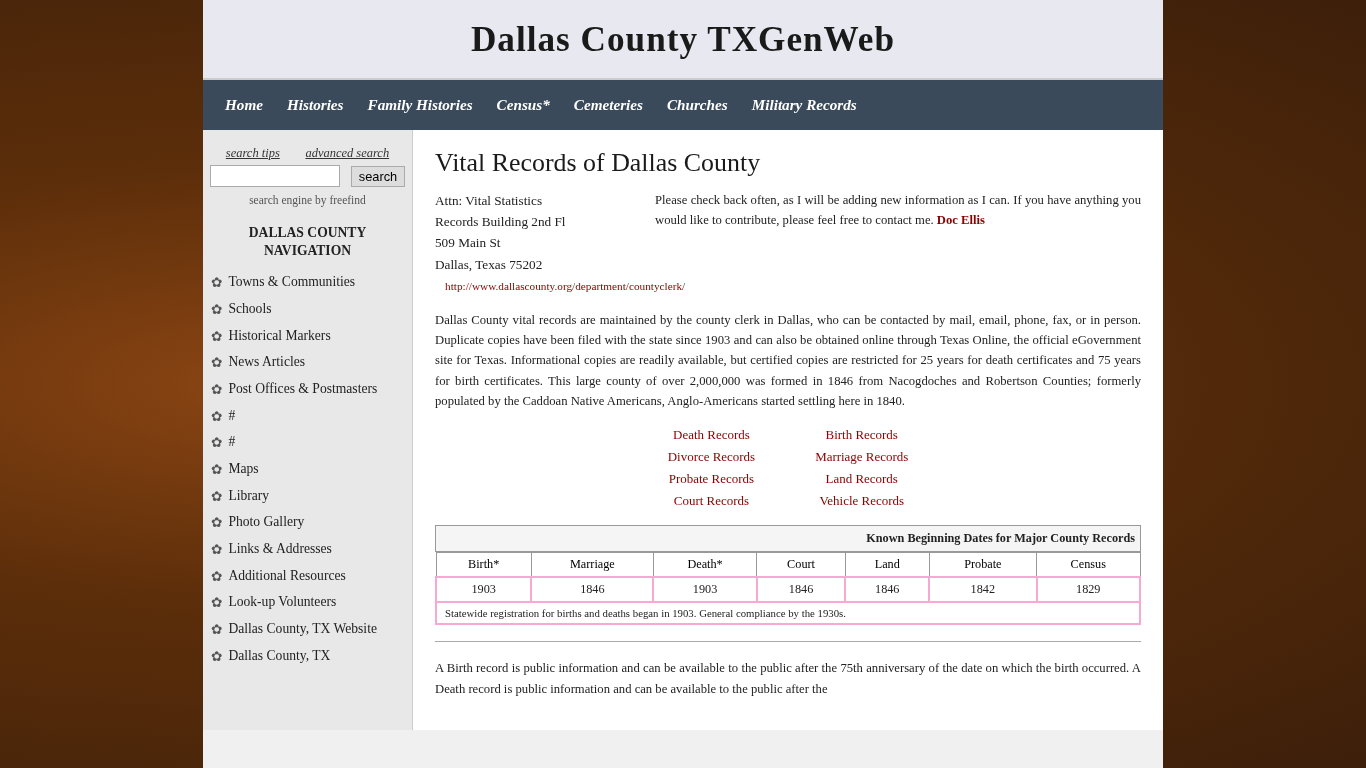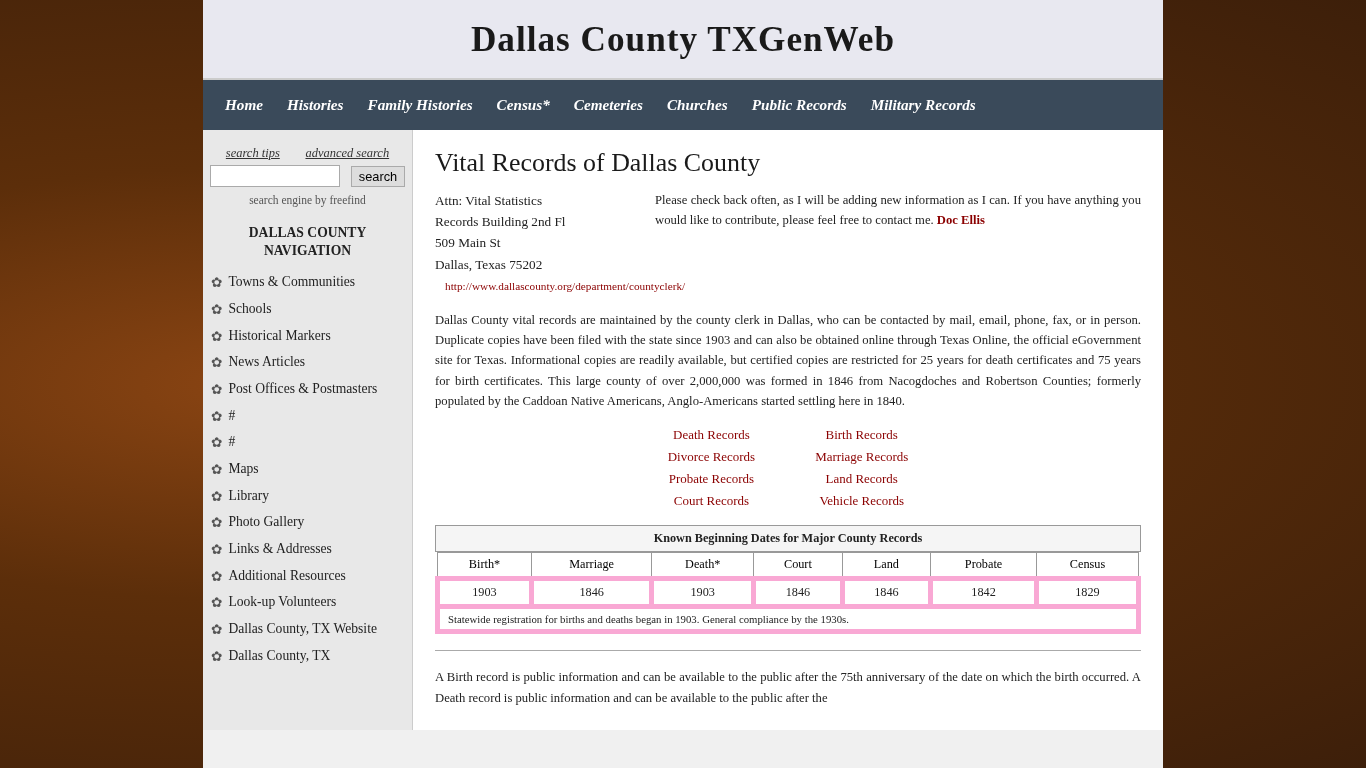--- a/index.html
+++ b/index.html
@@ -205,30 +205,31 @@
       width: 100%;
       border-collapse: collapse;
       font-size: 0.85em;
     }
     .records-table caption {
       background: #f5f5f5;
       border: 1px solid #999;
       padding: 5px;
       font-weight: bold;
       color: #222;
+      text-align: right;
     }
     .records-table th {
       border: 1px solid #999;
       padding: 4px 8px;
       background: #fff;
       font-weight: normal;
       text-align: center;
     }
     .records-table td {
-      border: 5px solid #f9a8d4;
+      border: 2px solid #f9a8d4;
       padding: 4px 8px;
       text-align: center;
       color: #222;
     }
     .records-table .footer-note td {
       font-size: 0.88em;
       text-align: left;
     }
     hr.divider {
       margin: 16px 0;
@@ -251,21 +252,20 @@
     <h1 class="site-title">Dallas County TXGenWeb</h1>
   </div>
 
   <nav class="main-nav">
     <a href="#">Home</a>
     <a href="#">Histories</a>
     <a href="#">Family Histories</a>
     <a href="#">Census*</a>
     <a href="#">Cemeteries</a>
     <a href="#">Churches</a>
-    <a href="#">Public Records</a>
     <a href="#">Military Records</a>
   </nav>
 
   <div class="content-area">
 
     <div class="sidebar">
       <div class="search-area">
         <div class="search-links">
           <a>search tips</a>
           <a>advanced search</a>

